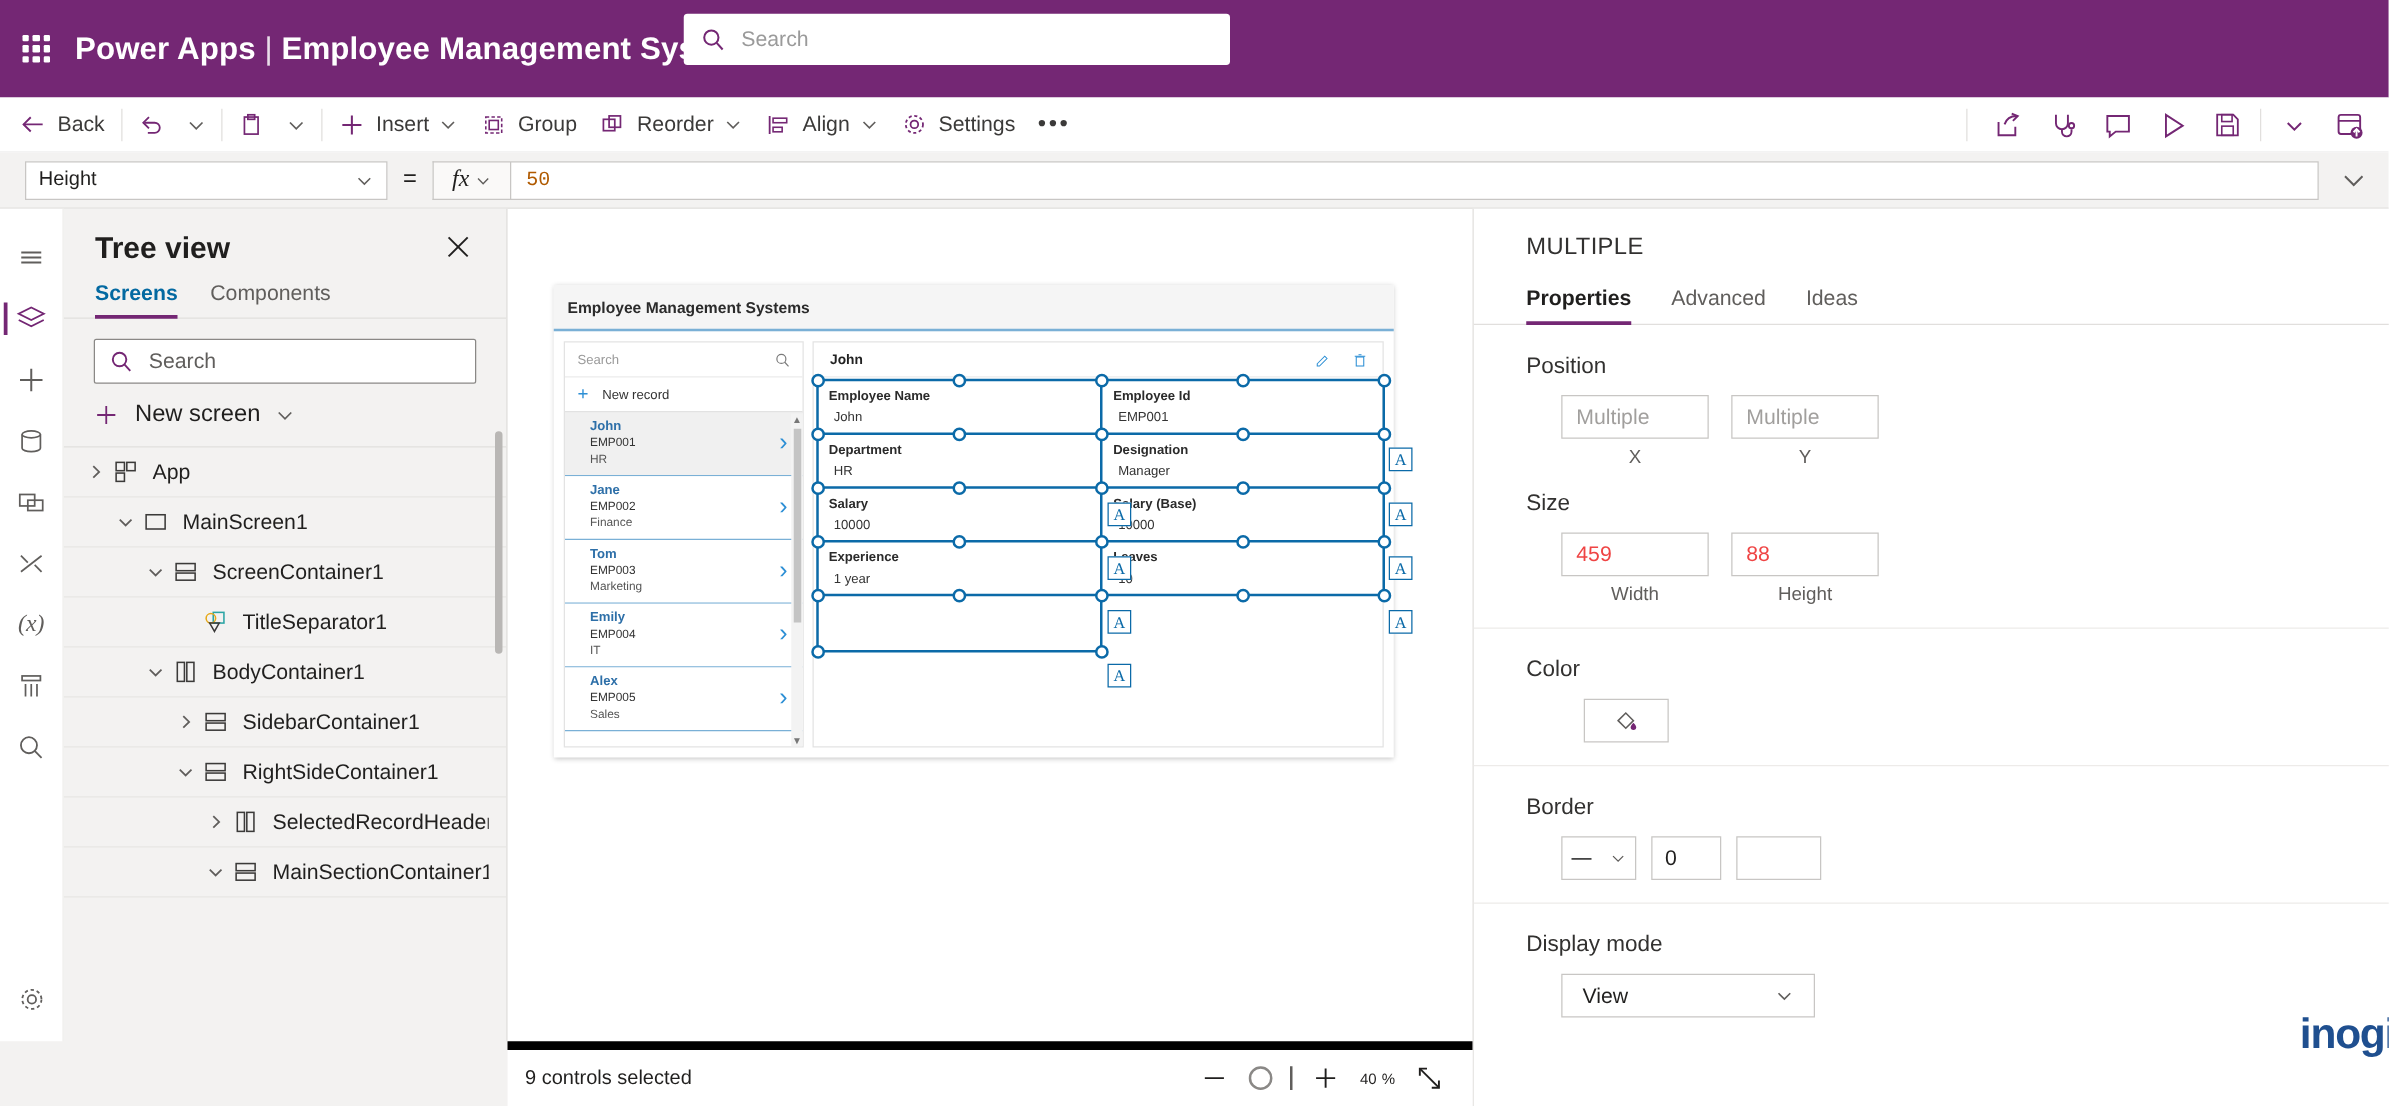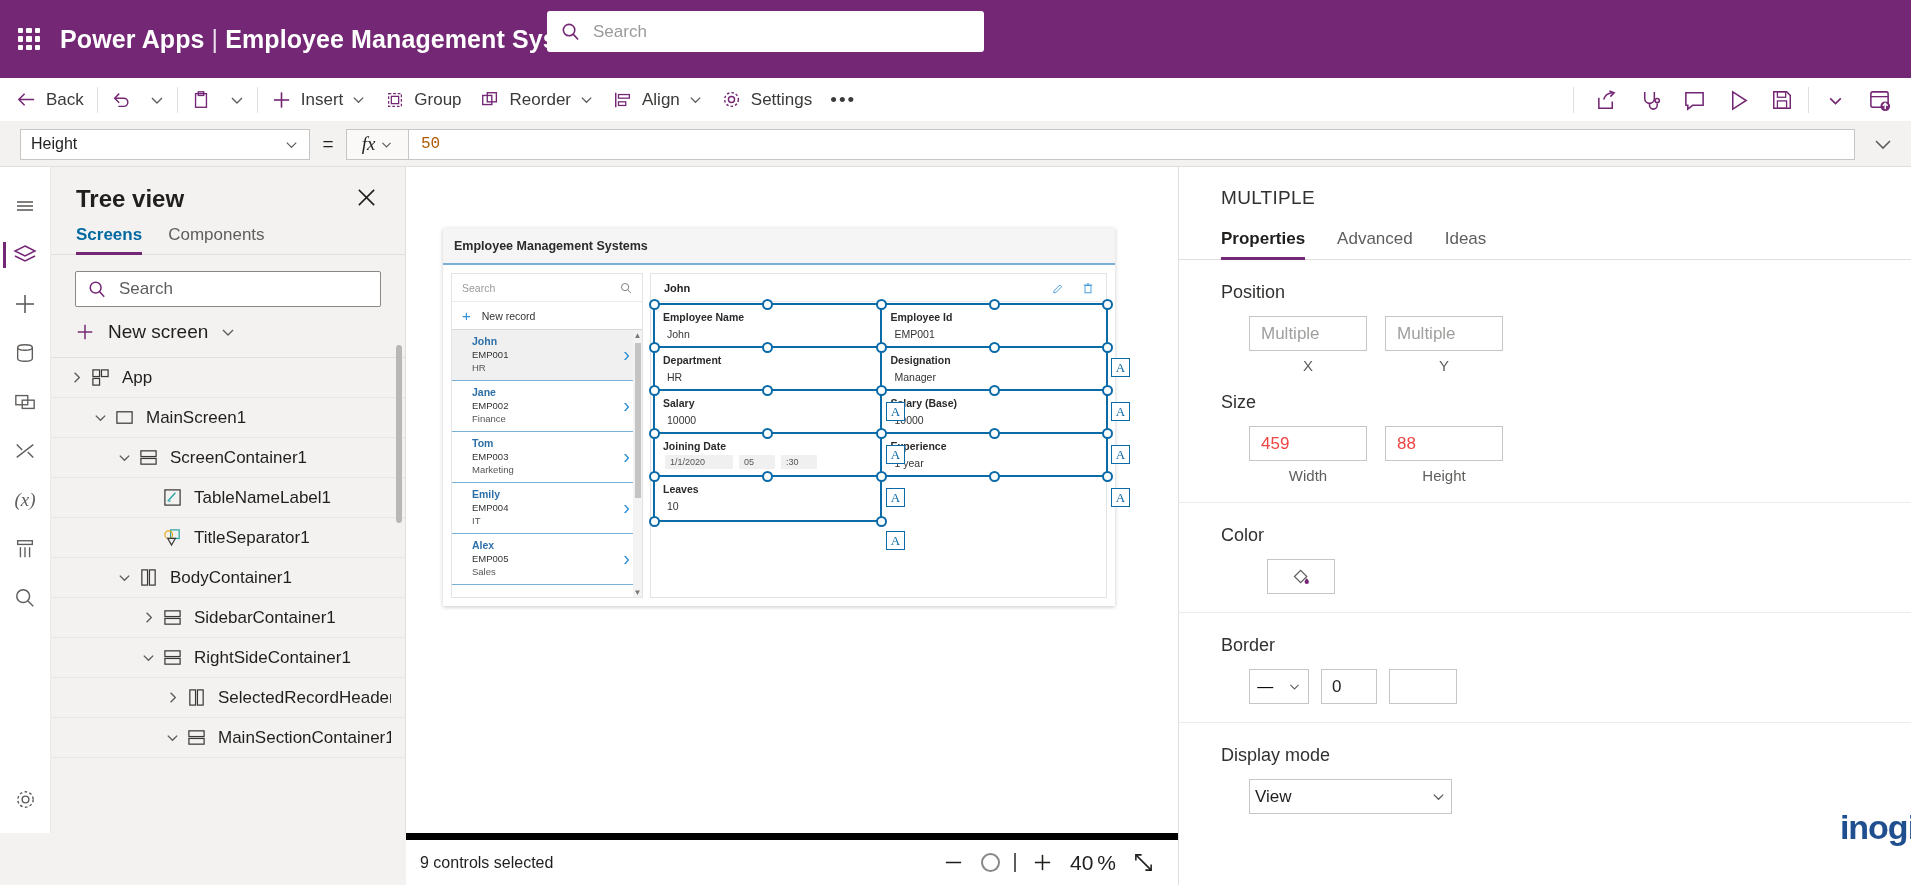--- a/index.html
+++ b/index.html
@@ -254,41 +254,41 @@
   .bstyle {
     width: 60px; height: 35px; border: 1px solid #c8c6c4; background: #fff;
     display: flex; align-items: center; justify-content: space-around; cursor: pointer;
   }
   .bwidth { width: 56px; height: 35px; border: 1px solid #c8c6c4; background: #fff;
             display:flex; align-items:center; padding: 0 10px; font-size: 17px; color:#201f1e; }
   .bcolor { width: 68px; height: 35px; border: 1px solid #c8c6c4; background: #fff; cursor: pointer; }
   .selectbox {
     width: 203px; height: 35px; border: 1px solid #c8c6c4; background: #ffffff;
     display: flex; align-items: center; justify-content: space-between;
-    padding: 0 5px; font-size: 17px; color: #201f1e; cursor: pointer;
+    padding: 0 16px; font-size: 17px; color: #201f1e; cursor: pointer;
   }
   .logo {
     position: absolute; right: 26px; bottom: 38px; font-size: 34px; color: #1f4f8f;
     font-weight: 700; letter-spacing: -1px;
   }
 
   
   .status {
     position: absolute; bottom: 0; left: 406px; width: 772px; height: 52px;
     background: #ffffff; border-top: 7px solid #000000;
     display: flex; align-items: center; padding: 0 14px; gap: 0;
   }
   .status .cnt { font-size: 16px; color: #201f1e; }
   .zoomwrap { margin-left: auto; display: flex; align-items: center; gap: 0; }
   .zbtn { width: 42px; height: 42px; display:flex; align-items:center; justify-content:center;
           cursor:pointer; color: #201f1e; font-size: 21px; }
   .ztrack { display: flex; align-items: center; gap: 14px; padding: 0 6px; }
   .zcircle { width: 19px; height: 19px; border: 2px solid #8a8886; border-radius: 50%; background:#fff; cursor:pointer; }
   .ztick { width: 2px; height: 19px; background: #605e5c; }
-  .zpct { font-size: 21px; color: #201f1e; margin: 0 6px; }
+  .zpct { font-size: 12px; color: #201f1e; margin: 0 6px; }
   .status-left-fill { position:absolute; bottom:0; left:0; width:406px; height:52px; background:#f3f2f1; }
   svg { display: block; }
 </style>
 </head>
 <body>
 
 <div class="app">
 
   <div class="topbar">
     <div class="waffle">
@@ -643,31 +643,20 @@
               <polyline points="3,6 8,11 13,6" fill="none" stroke="#605e5c" stroke-width="1.5"></polyline>
             </svg>
           </span>
           <span class="tico">
             <svg width="19" height="19" viewBox="0 0 20 20">
               <rect x="2" y="3" width="16" height="6" fill="none" stroke="#3b3a39" stroke-width="1.3"></rect>
               <rect x="2" y="11" width="16" height="6" fill="none" stroke="#3b3a39" stroke-width="1.3"></rect>
             </svg>
           </span>
           <span class="tlbl">ScreenContainer1</span>
-        </div>
-        <div class="trow" style="padding-left: 86px;">
-          <span class="chev"></span>
-          <span class="tico">
-            <svg width="19" height="19" viewBox="0 0 20 20">
-              <rect x="2" y="2" width="16" height="16" fill="none" stroke="#3b3a39" stroke-width="1.3"></rect>
-              <path d="M5 14l8-9" stroke="#2aa5a5" stroke-width="1.5" fill="none"></path>
-              <path d="M6 15l2-.5-.5-2z" fill="#2aa5a5"></path>
-            </svg>
-          </span>
-          <span class="tlbl">TableNameLabel1</span>
         </div>
         <div class="trow" style="padding-left: 86px;">
           <span class="chev"></span>
           <span class="tico">
             <svg width="19" height="19" viewBox="0 0 20 20">
               <rect x="8" y="2" width="9" height="9" fill="none" stroke="#2aa5a5" stroke-width="1.3"></rect>
               <circle cx="6" cy="7" r="4" fill="none" stroke="#e6a817" stroke-width="1.3"></circle>
               <polygon points="9,18 5,11 13,11" fill="none" stroke="#3b3a39" stroke-width="1.3"></polygon>
             </svg>
           </span>
@@ -841,28 +830,20 @@
               <div class="flab">Designation</div>
               <div class="fval">Manager</div>
             </div>
             <div class="fcell">
               <div class="flab">Salary</div>
               <div class="fval">10000</div>
             </div>
             <div class="fcell">
               <div class="flab">Salary (Base)</div>
               <div class="fval">10000</div>
-            </div>
-            <div class="fcell">
-              <div class="flab">Joining Date</div>
-              <div class="datepills">
-                <div class="dpill w1">1/1/2020</div>
-                <div class="dpill w2">05</div>
-                <div class="dpill w3">:30</div>
-              </div>
             </div>
             <div class="fcell">
               <div class="flab">Experience</div>
               <div class="fval">1 year</div>
             </div>
             <div class="fcell">
               <div class="flab">Leaves</div>
               <div class="fval">10</div>
             </div>
             <div class="fcell"></div>

